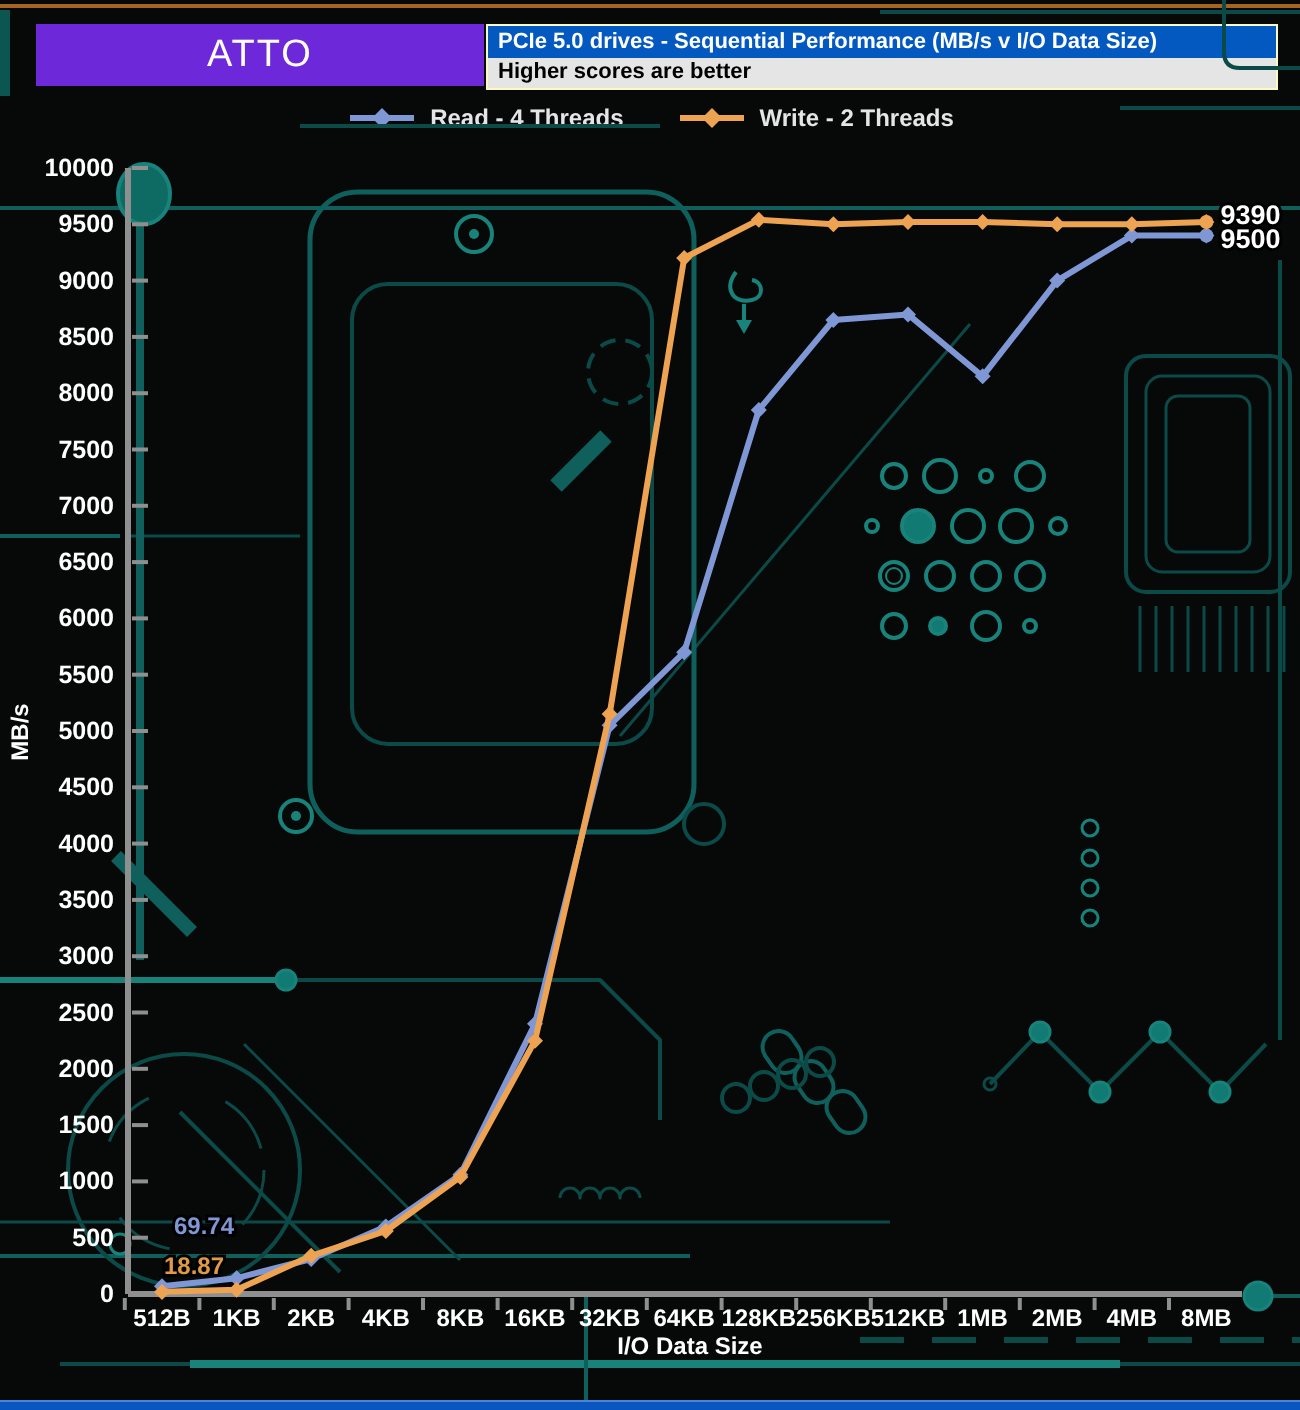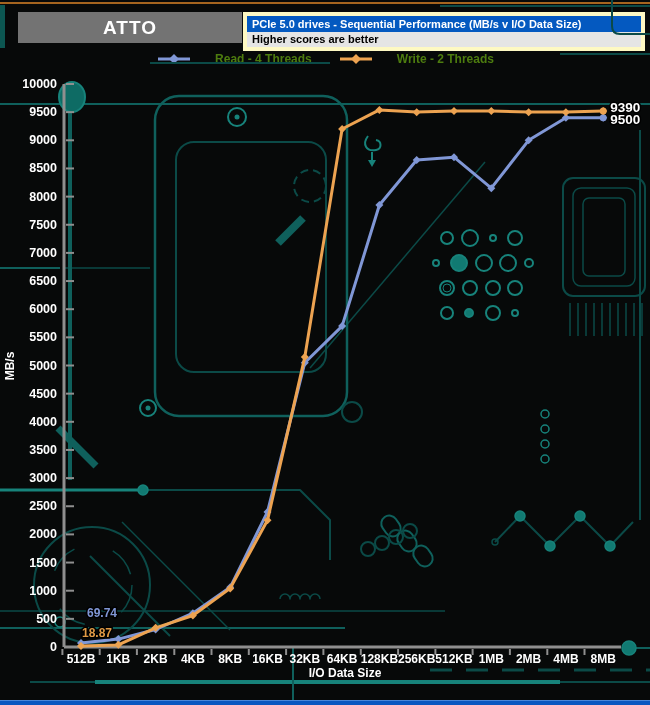--- a/index.html
+++ b/index.html
@@ -1,27 +1,27 @@
 <!DOCTYPE html>
 <html><head>
 <meta charset="utf-8">
 <style>
   html,body{margin:0;padding:0;background:#060707;}
   .screen{position:relative;width:650px;height:705px;background:#070909;overflow:hidden;
           font-family:"Liberation Sans",sans-serif;}
   .top-line{position:absolute;left:0;top:2px;width:650px;height:2px;background:#a5641f;}
   .left-strip{position:absolute;left:0;top:5px;width:5px;height:43px;background:#0c5651;}
   .bottom-strip{position:absolute;left:0;bottom:0;width:650px;height:5px;background:#0a56c0;border-top:1px solid #4a86d8;box-sizing:border-box;}
-  .atto-box{position:absolute;left:18px;top:12px;width:224px;height:31px;background:#737373;
-            color:#fff;font-weight:700;font-size:19px;letter-spacing:1px;text-align:center;line-height:31px;}
-  .title-box{position:absolute;left:243px;top:12px;width:394px;border:4px solid #fef9c3;}
+  .atto-box{position:absolute;left:18px;top:12px;width:224px;height:31px;background:#6d28d9;
+            color:#fff;font-weight:400;font-size:19px;letter-spacing:1px;text-align:center;line-height:31px;}
+  .title-box{position:absolute;left:243px;top:12px;width:394px;border:1px solid #fef9c3;}
   .title-row{background:#0459c0;color:#fff;font-weight:700;font-size:11px;line-height:16px;padding:0 5px;white-space:nowrap;}
   .subtitle-row{background:#e5e5e5;color:#000;font-weight:700;font-size:11px;line-height:15px;padding:0 5px;white-space:nowrap;}
   .legend{position:absolute;left:0;top:50px;width:650px;height:18px;display:flex;justify-content:center;align-items:center;gap:26px;}
-  .legend-item{display:flex;align-items:center;gap:23px;color:#4d7c0f;font-weight:700;font-size:12px;}
+  .legend-item{display:flex;align-items:center;gap:6px;color:#e5e5e5;font-weight:700;font-size:12px;}
   #plot{position:absolute;left:0;top:0;}
   text{font-family:"Liberation Sans",sans-serif;}
 </style>
 </head>
 <body>
 
 <div class="screen">
   <div class="top-line"></div>
   <div class="left-strip"></div>
 

